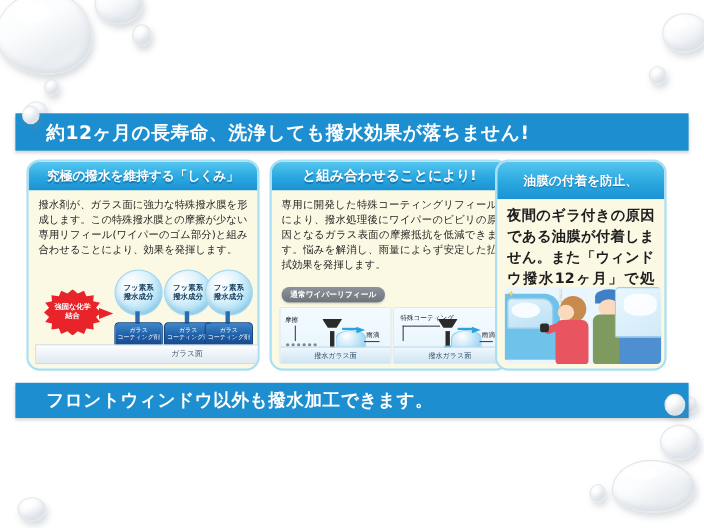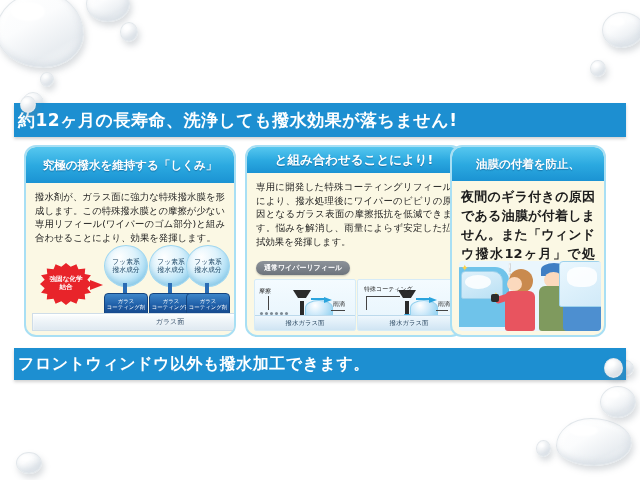--- a/index.html
+++ b/index.html
@@ -26,21 +26,21 @@
   
   .banner{
     position:absolute;
     background:#1d8fd1;
     color:#ffffff;
     font-weight:bold;
     display:flex;align-items:center;
     letter-spacing:.5px;
     box-shadow:0 2px 3px rgba(0,0,0,.18);
   }
-  .banner span{padding-left:4px;}
+  .banner span{padding-left:28px;}
 
   
   .panel{
     position:absolute;
     border:2px solid #a8dff4;
     border-radius:12px;
     background:#fbf8e4;
     box-sizing:border-box;
     overflow:hidden;
   }
@@ -66,20 +66,21 @@
   .diagram{position:relative;box-sizing:border-box;}
   .bubble{
     position:absolute;
     border-radius:50%;
     background:radial-gradient(circle at 34% 28%,#ffffff 0%,#dff3fc 38%,#a9ddf5 75%,#7ec9ee 100%);
     border:1px solid #9ed6f0;
     color:#123c5c;
     display:flex;flex-direction:column;align-items:center;justify-content:center;
     text-align:center;line-height:1.18;
     box-shadow:inset 0 -3px 5px rgba(110,180,215,.45);
+    font-weight:bold;
   }
   .coat{
     position:absolute;
     border-radius:4px 4px 2px 2px;
     background:linear-gradient(180deg,#3e86c9 0%,#1f5fa8 55%,#17488a 100%);
     color:#ffffff;text-align:center;
     display:flex;flex-direction:column;align-items:center;justify-content:center;
     line-height:1.12;
     border:1px solid #14447f;
   }
@@ -191,21 +192,21 @@
   <div class="drop" style="left:536px;top:440px;width:13px;height:15px;border-radius:50%;"></div>
   <div class="drop" style="left:618px;top:360px;width:14px;height:14px;border-radius:50%;"></div>
   <div class="drop" style="left:16px;top:452px;width:24px;height:20px;border-radius:50%;"></div>
 
   <div class="banner" style="left:14px;top:103px;width:612px;height:34px;font-size:17px;">
     <span>約12ヶ月の長寿命、洗浄しても撥水効果が落ちません!</span>
   </div>
   <div class="drop" style="left:20px;top:96px;width:14px;height:15px;border-radius:50%;"></div>
 
   <div class="panel" style="left:24px;top:145px;width:212px;height:192px;">
-    <div class="panel-head" style="height:36px;font-size:11.5px;">究極の撥水を維持する「しくみ」</div>
+    <div class="panel-head" style="height:26px;font-size:11.5px;">究極の撥水を維持する「しくみ」</div>
     <div class="panel-body" style="font-size:9.4px;height:64px;">撥水剤が、ガラス面に強力な特殊撥水膜を形成します。この特殊撥水膜との摩擦が少ない専用リフィール(ワイパーのゴム部分)と組み合わせることにより、効果を発揮します。</div>
 
     <div class="diagram" style="position:absolute;left:6px;top:98px;width:196px;height:86px;">
 
       <div class="starburst" style="left:8px;top:18px;width:52px;height:42px;font-size:6.6px;">
         <span style="display:block;width:34px;">強固な化学結合</span>
       </div>
       <div class="arrow-red" style="left:58px;top:35px;"></div>
 
       <div class="bubble" style="left:72px;top:0px;width:42px;height:40px;font-size:6.8px;">

